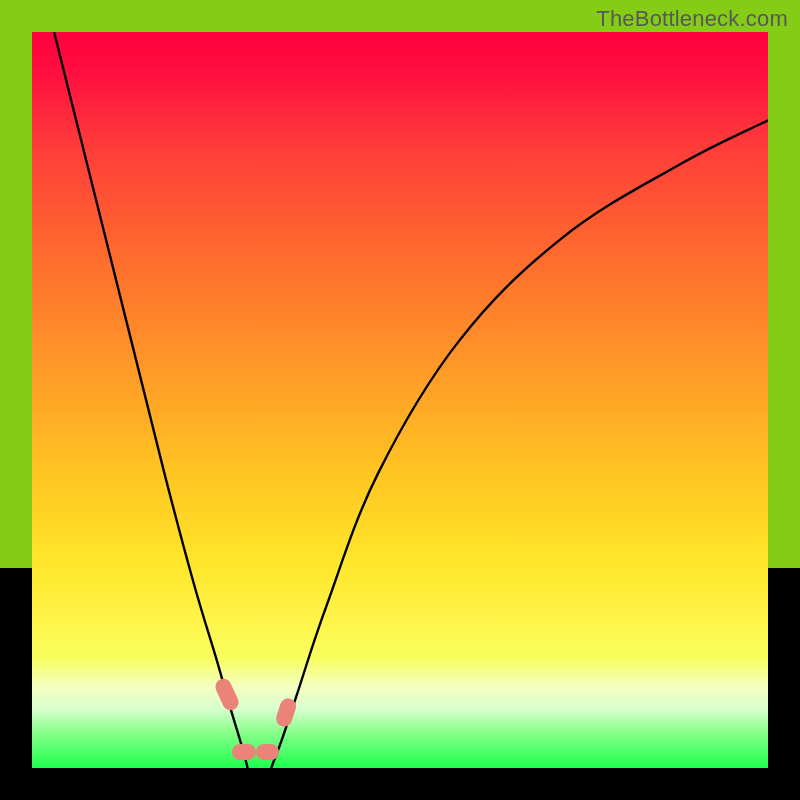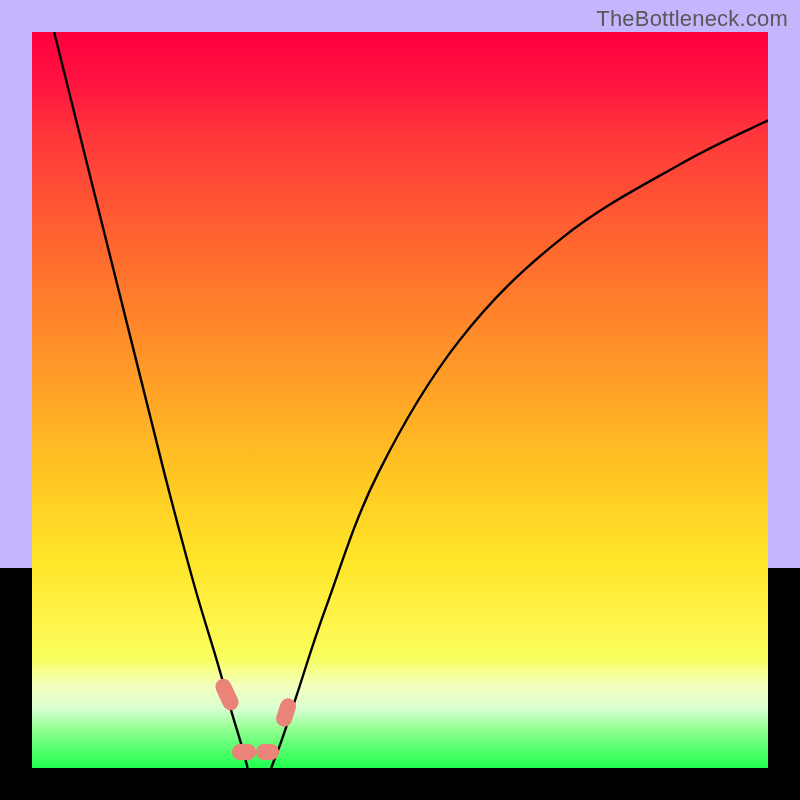--- a/index.html
+++ b/index.html
@@ -7,21 +7,21 @@
     padding: 0;
     width: 800px;
     height: 800px;
     background: #000;
     overflow: hidden;
   }
   .container {
     position: relative;
     width: 800px;
     height: 568px;
-    background: #c4b5fd;
+    background: #84cc16;
   }
   .watermark {
     position: absolute;
     top: 6px;
     right: 12px;
     font-family: Arial, Helvetica, sans-serif;
     font-size: 22px;
     color: #585858;
     letter-spacing: 0.2px;
     z-index: 5;

